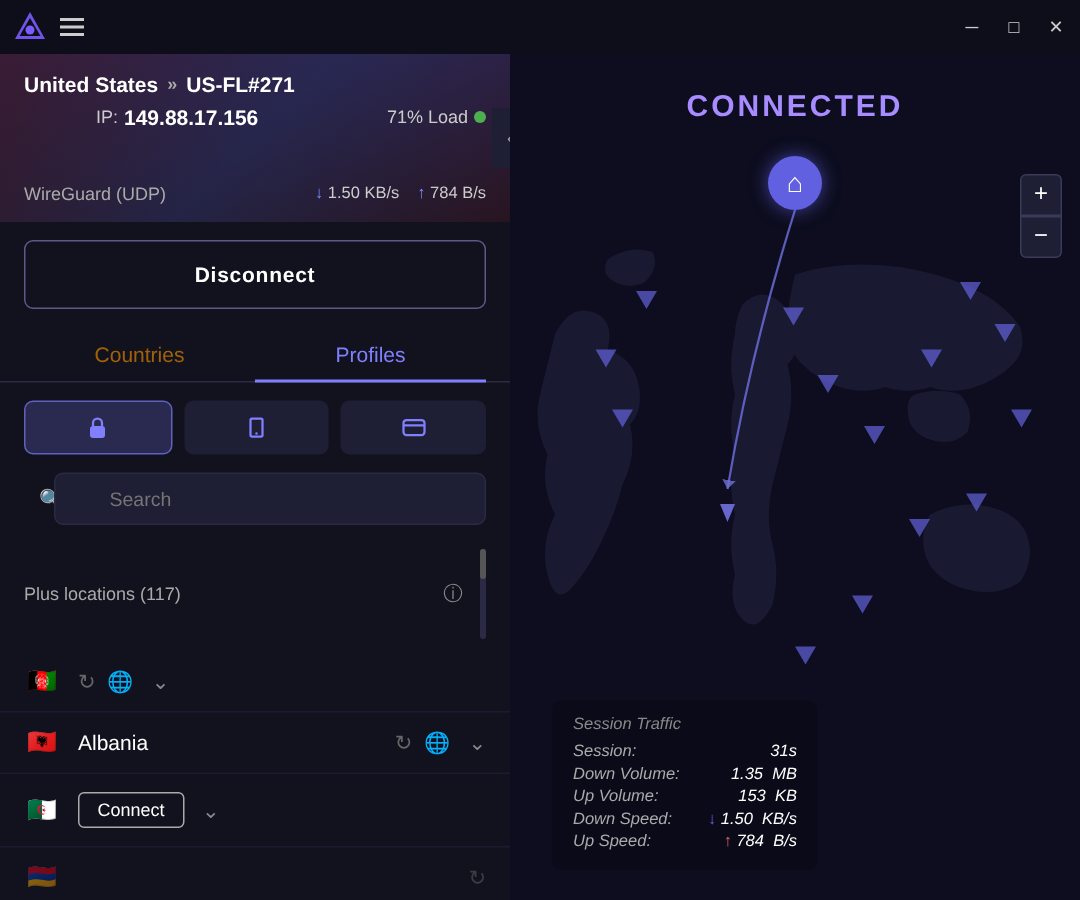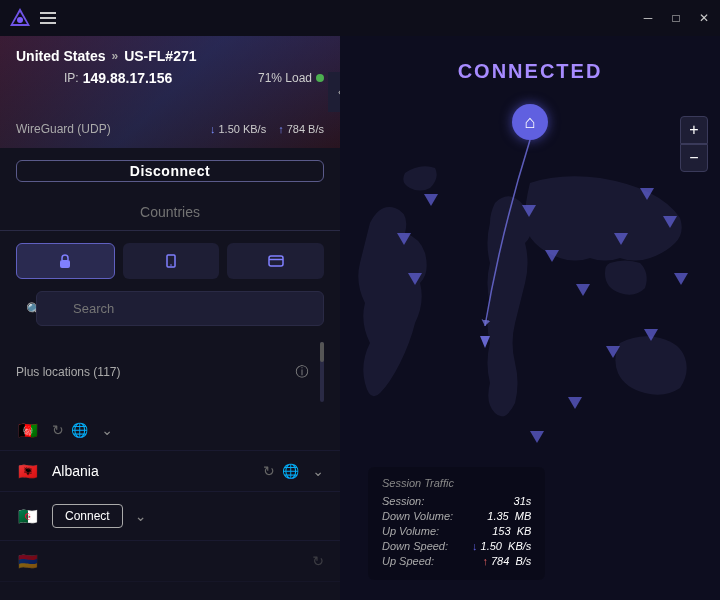--- a/index.html
+++ b/index.html
@@ -184,21 +184,21 @@
       z-index: 5;
     }
 
     
     .disconnect-section {
       padding: 12px 16px;
       flex-shrink: 0;
     }
     .disconnect-btn {
       width: 100%;
-      padding: 2px;
+      padding: 14px;
       background: transparent;
       border: 1px solid #5a5a8a;
       border-radius: 6px;
       color: #fff;
       font-size: 14px;
       font-weight: 600;
       cursor: pointer;
       letter-spacing: 0.5px;
     }
 
@@ -206,21 +206,21 @@
     .tabs-section {
       display: flex;
       padding: 0 16px;
       flex-shrink: 0;
       border-bottom: 1px solid #2a2a45;
     }
     .tab {
       flex: 1;
       padding: 10px 0;
       text-align: center;
-      color: #737373;
+      color: #a16207;
       font-size: 14px;
       cursor: pointer;
       position: relative;
     }
     .tab.active {
       color: #8080ff;
     }
     .tab.active::after {
       content: '';
       position: absolute;
@@ -582,20 +582,21 @@
 
       <div class="collapse-toggle">‹</div>
     </div>
 
     <div class="disconnect-section">
       <button class="disconnect-btn">Disconnect</button>
     </div>
 
     <div class="tabs-section">
       <div class="tab">Countries</div>
+      <div class="tab active">Profiles</div>
     </div>
 
     <div class="filter-section">
       <button class="filter-btn active">
         <svg width="18" height="18" viewBox="0 0 18 18" fill="none">
           <rect x="4" y="8" width="10" height="8" rx="2" fill="#8080ff"></rect>
           <path d="M6 8V6a3 3 0 016 0v2" stroke="#8080ff" stroke-width="1.5" fill="none"></path>
         </svg>
       </button>
       <button class="filter-btn">

